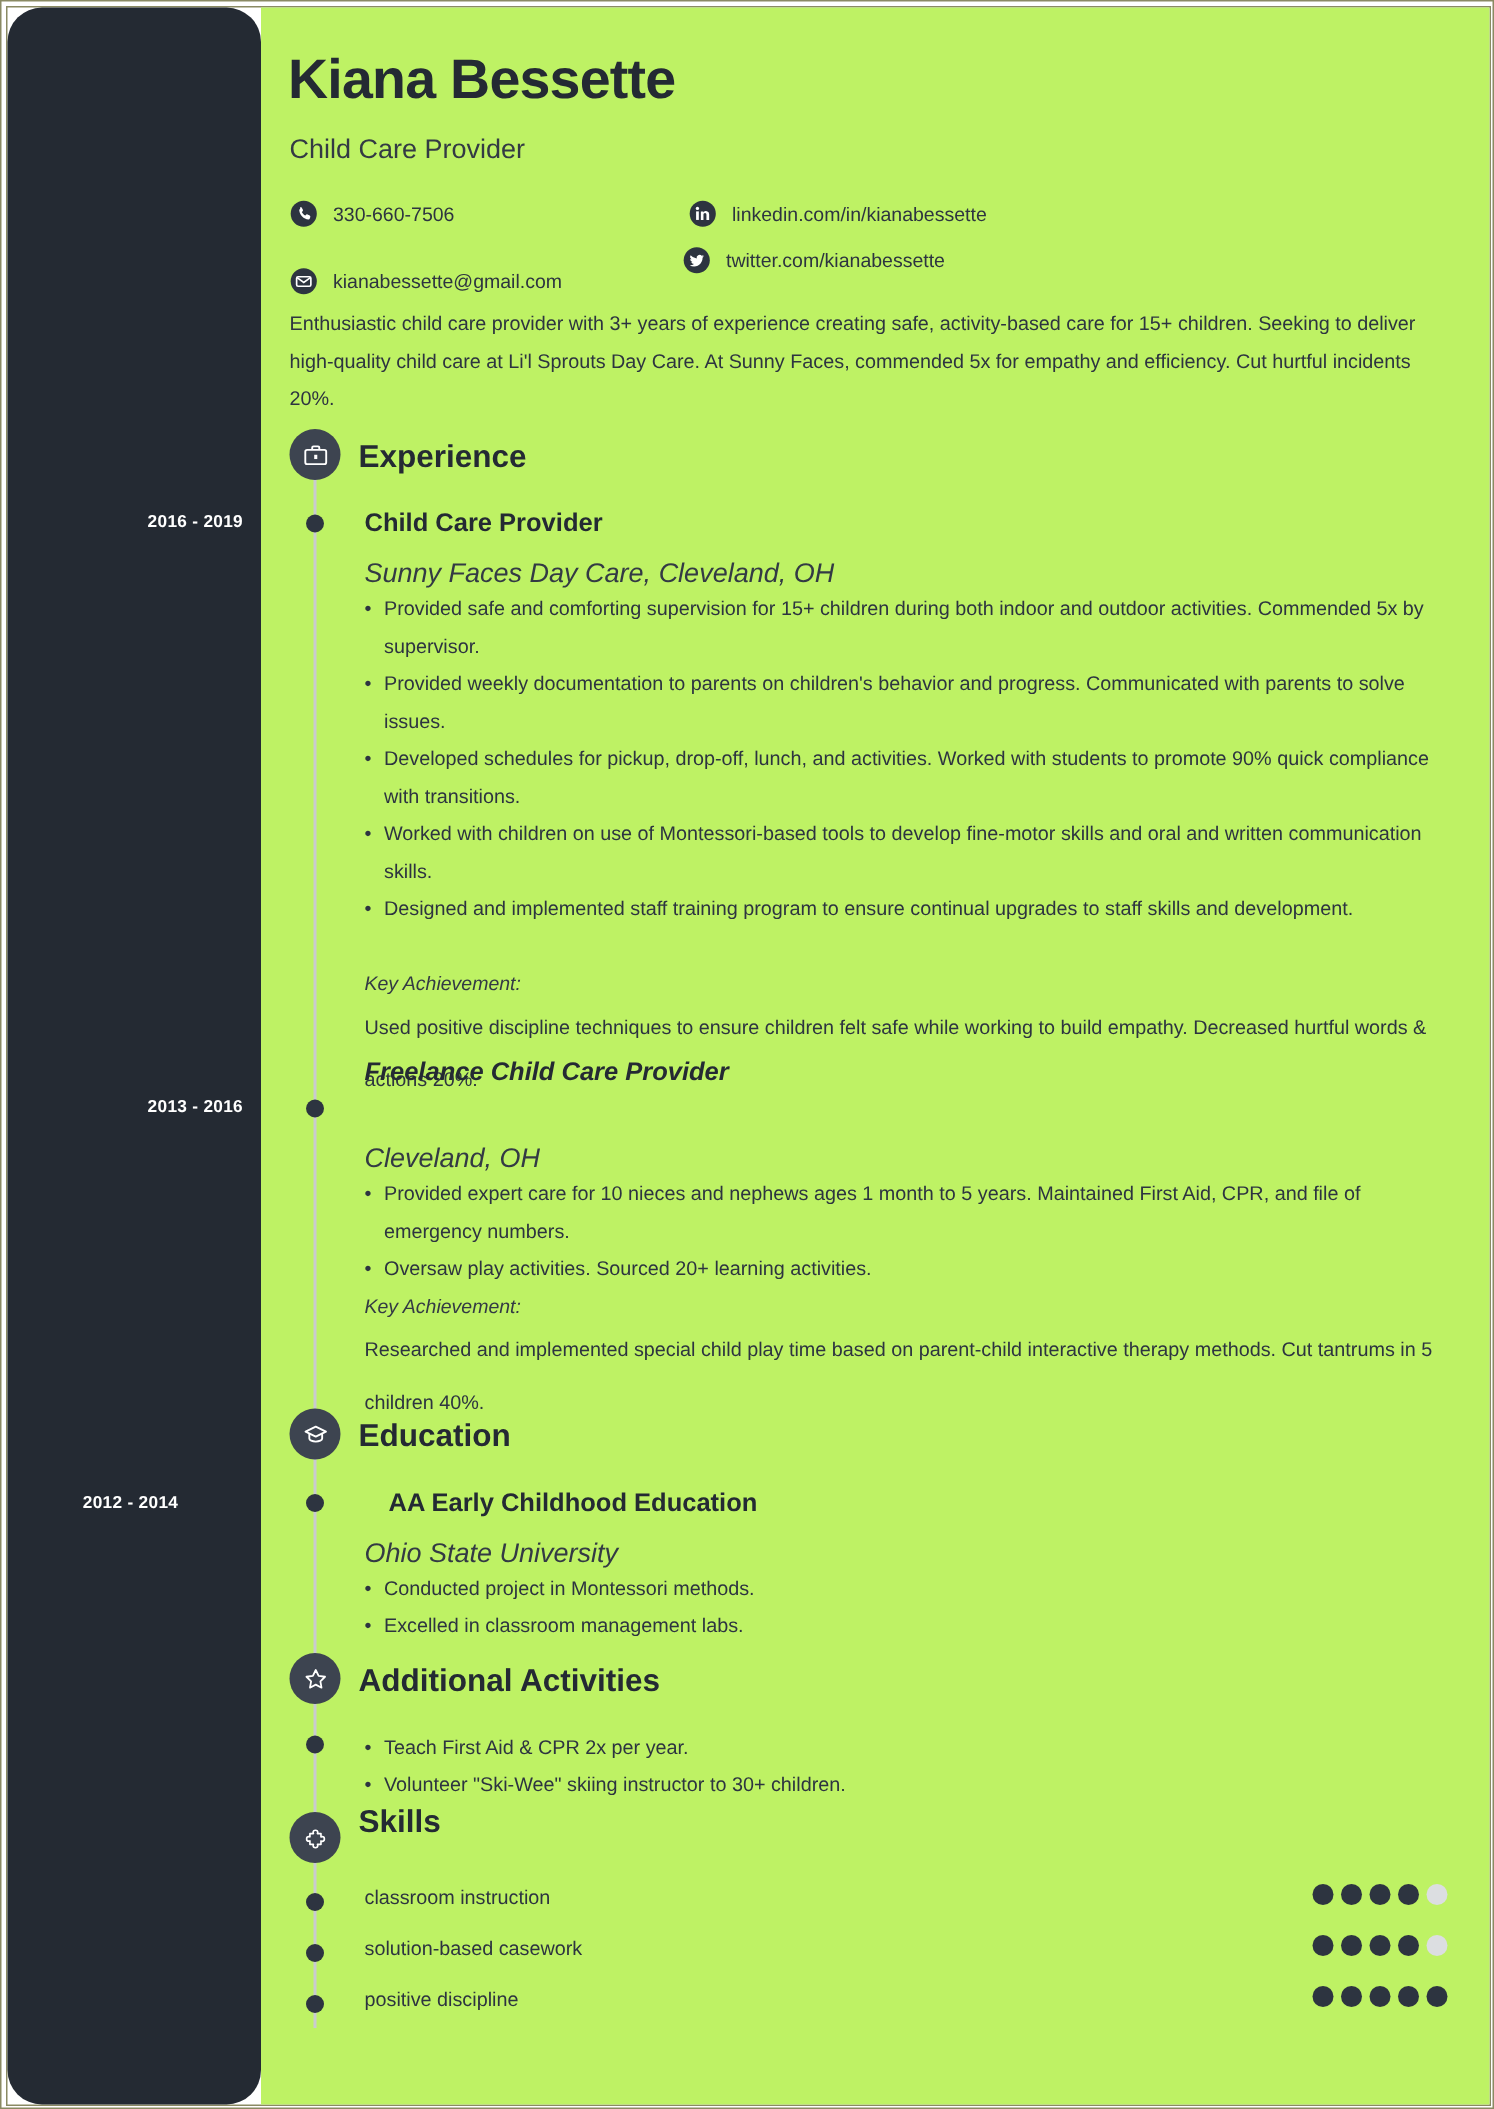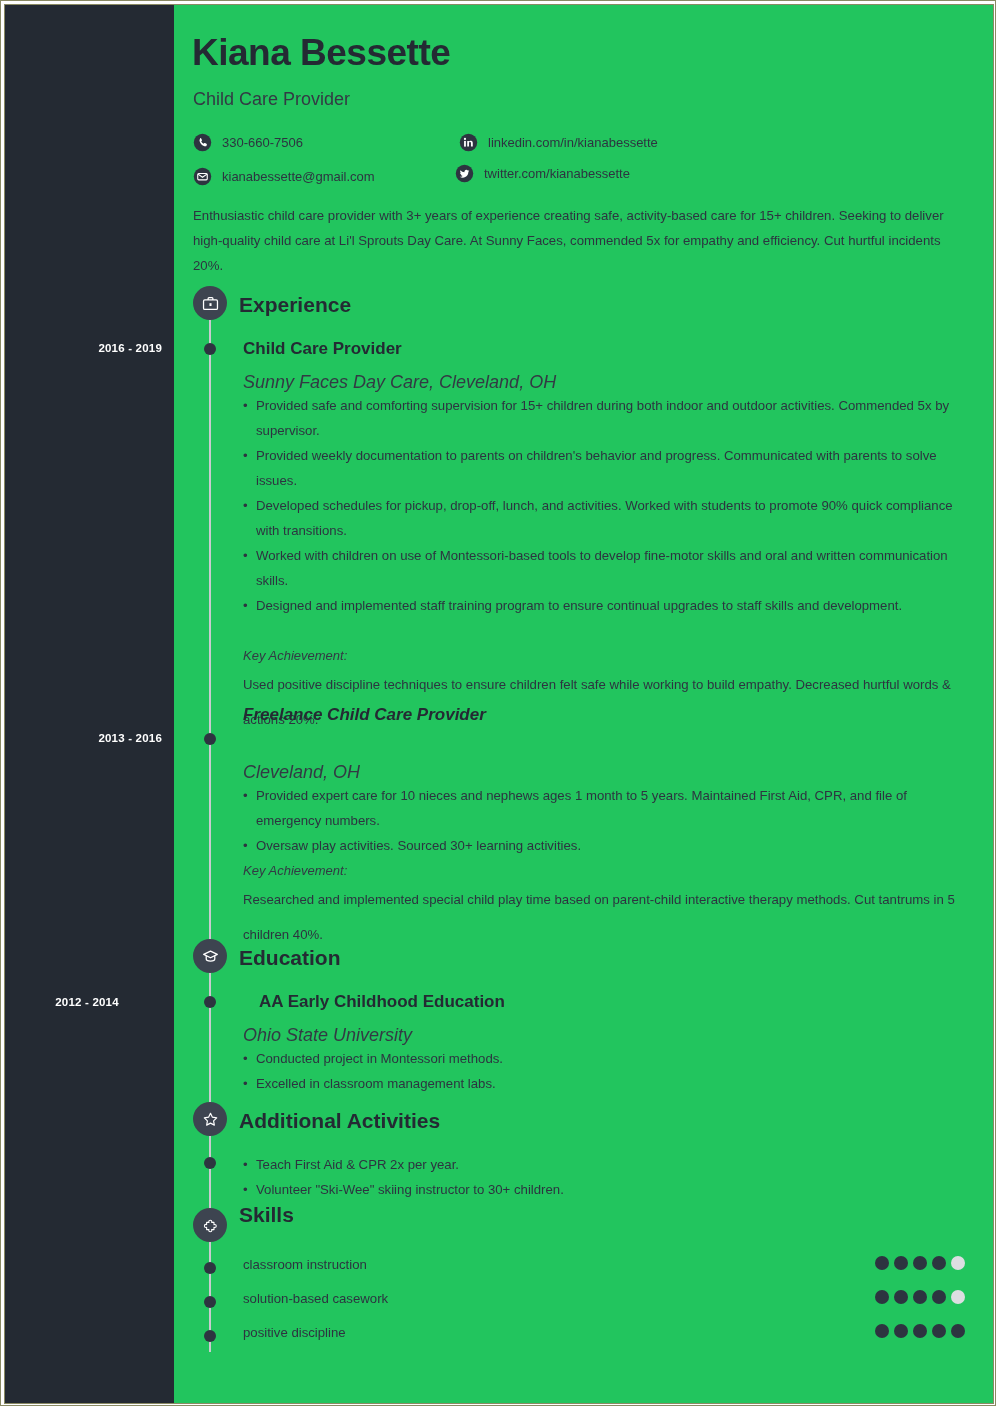--- a/index.html
+++ b/index.html
@@ -21,38 +21,39 @@
     width: 990px; height: 1400px;
     border: 1px solid #8a8a63;
     pointer-events: none;
   }
   
   #sidebar {
     position: absolute;
     left: 4px; top: 4px;
     width: 169px; height: 1398px;
     background: #242a33;
+    border-radius: 23px;
   }
   .date-label {
     position: absolute;
     right: 12px;
     width: 150px;
     text-align: right;
     color: #ffffff;
     font-size: 11.5px;
     font-weight: bold;
     letter-spacing: 0.2px;
     white-space: nowrap;
   }
   
   #main {
     position: absolute;
     left: 173px; top: 4px;
     width: 819px; height: 1398px;
-    background: #22c55e;
+    background: #bef264;
   }
   .name {
     position: absolute; left: 18px; top: 27px;
     font-size: 37px; font-weight: bold;
     color: #242a33; letter-spacing: -0.5px;
   }
   .job-title {
     position: absolute; left: 19px; top: 84px;
     font-size: 18px; color: #333a44; font-weight: normal;
   }
@@ -150,21 +151,21 @@
     <div class="contact-row" style="left:19px; top:128px;">
       <span class="cicon">
         <svg viewBox="0 0 24 24">
             <circle cx="12" cy="12" r="11" fill="#2d3440"></circle>
             <path d="M9.2 6.4c.45-.15.95.05 1.16.48l.92 1.84c.19.38.11.84-.2 1.13l-.75.72c.62 1.3 1.7 2.38 3 3l.72-.75c.29-.31.75-.39 1.13-.2l1.84.92c.43.21.63.71.48 1.16l-.5 1.5c-.14.43-.56.71-1.01.66-4.1-.45-7.35-3.7-7.8-7.8-.05-.45.23-.87.66-1.01z" fill="#ffffff"></path>
           </svg>
       </span>
       <span class="ctext">330-660-7506</span>
     </div>
 
-    <div class="contact-row" style="left:19px; top:162px;">
+    <div class="contact-row" style="left:19px; top:173px;">
       <span class="cicon">
         <svg viewBox="0 0 24 24">
             <circle cx="12" cy="12" r="11" fill="#2d3440"></circle>
             <rect x="6" y="8.2" width="12" height="8" rx="1.3" fill="none" stroke="#ffffff" stroke-width="1.4"></rect>
             <path d="M6.4 9l5.6 4 5.6-4" fill="none" stroke="#ffffff" stroke-width="1.4"></path>
           </svg>
       </span>
       <span class="ctext">kianabessette@gmail.com</span>
     </div>
 
@@ -217,21 +218,21 @@
       <li>Designed and implemented staff training program to ensure continual upgrades to staff skills and development.</li>
     </ul>
     <div class="ka-label" style="top:643px;">Key Achievement:</div>
     <div class="ka-text" style="top:662px;">Used positive discipline techniques to ensure children felt safe while working to build empathy. Decreased hurtful words &amp; actions 20%.</div>
 
     <div class="tl-dot" style="top:728px;"></div>
     <div class="entry-title" style="top:700px;font-style:italic;">Freelance Child Care Provider</div>
     <div class="entry-sub" style="top:757px;">Cleveland, OH</div>
     <ul class="bullets" style="top:778px;">
       <li>Provided expert care for 10 nieces and nephews ages 1 month to 5 years. Maintained First Aid, CPR, and file of emergency numbers.</li>
-      <li>Oversaw play activities. Sourced 30+ learning activities.</li>
+      <li>Oversaw play activities. Sourced 20+ learning activities.</li>
     </ul>
     <div class="ka-label" style="top:858px;">Key Achievement:</div>
     <div class="ka-text" style="top:877px;">Researched and implemented special child play time based on parent-child interactive therapy methods. Cut tantrums in 5 children 40%.</div>
 
     <div class="sec-icon" style="top:934px;">
       <svg viewBox="0 0 24 24">
           <path d="M12 5.2 3.4 9.4 12 13.6l8.6-4.2z" fill="none" stroke="#ffffff" stroke-width="1.6" stroke-linejoin="round"></path>
           <path d="M6.6 11v4.2c0 1.4 2.4 2.6 5.4 2.6s5.4-1.2 5.4-2.6V11" fill="none" stroke="#ffffff" stroke-width="1.6" stroke-linejoin="round"></path>
         </svg>
     </div>

